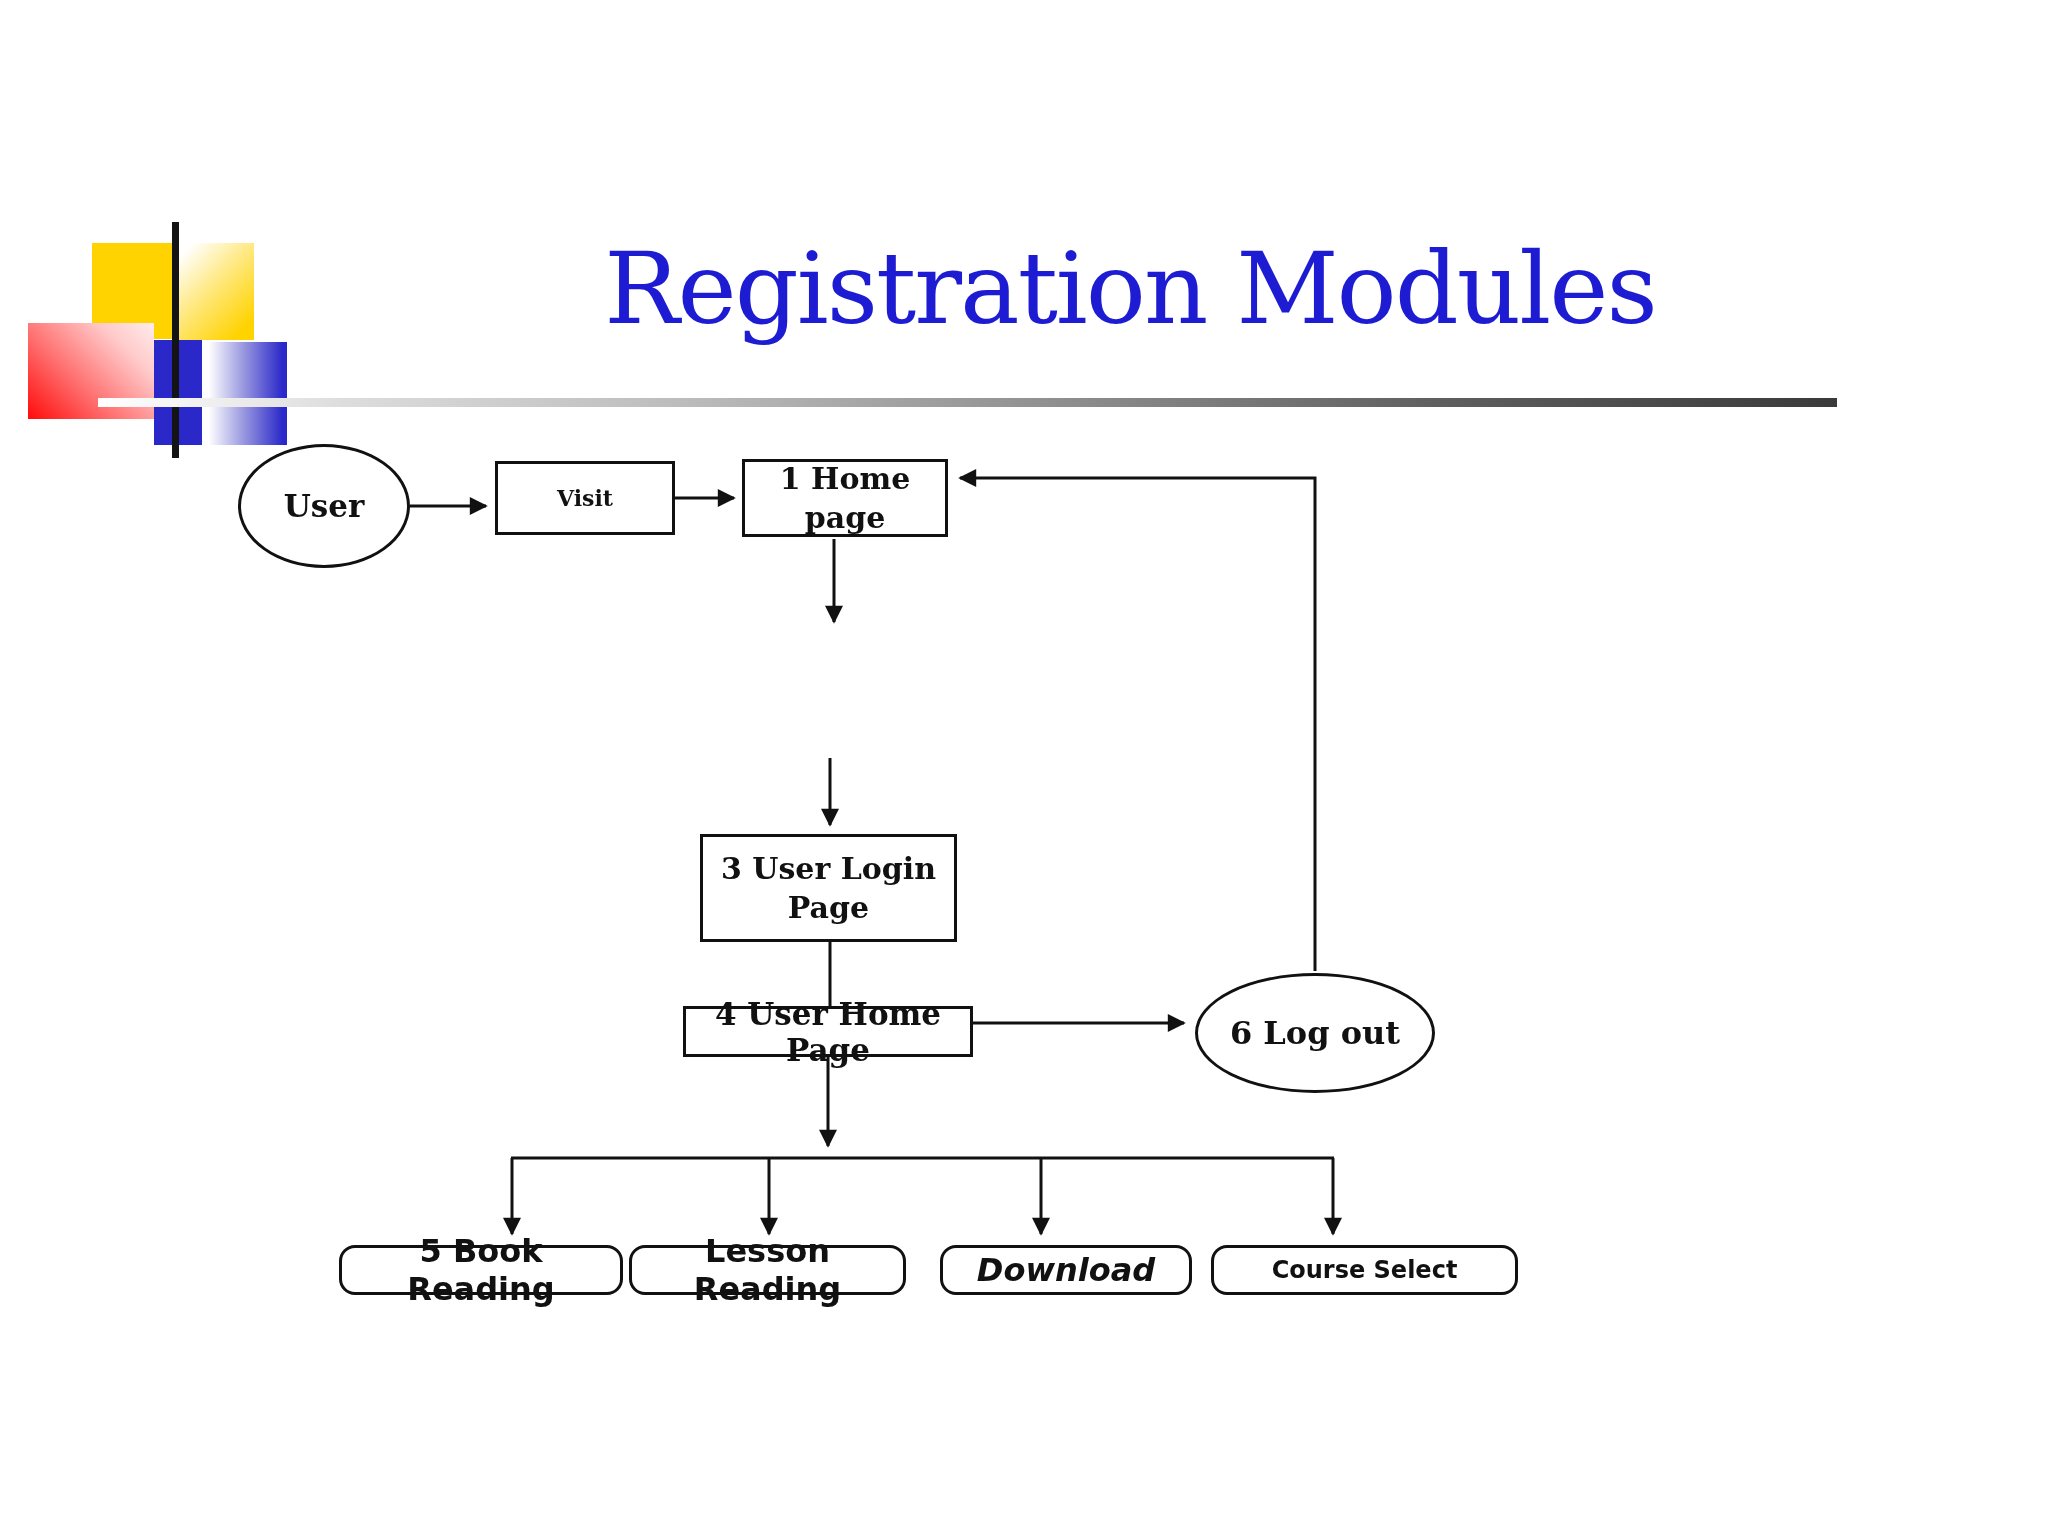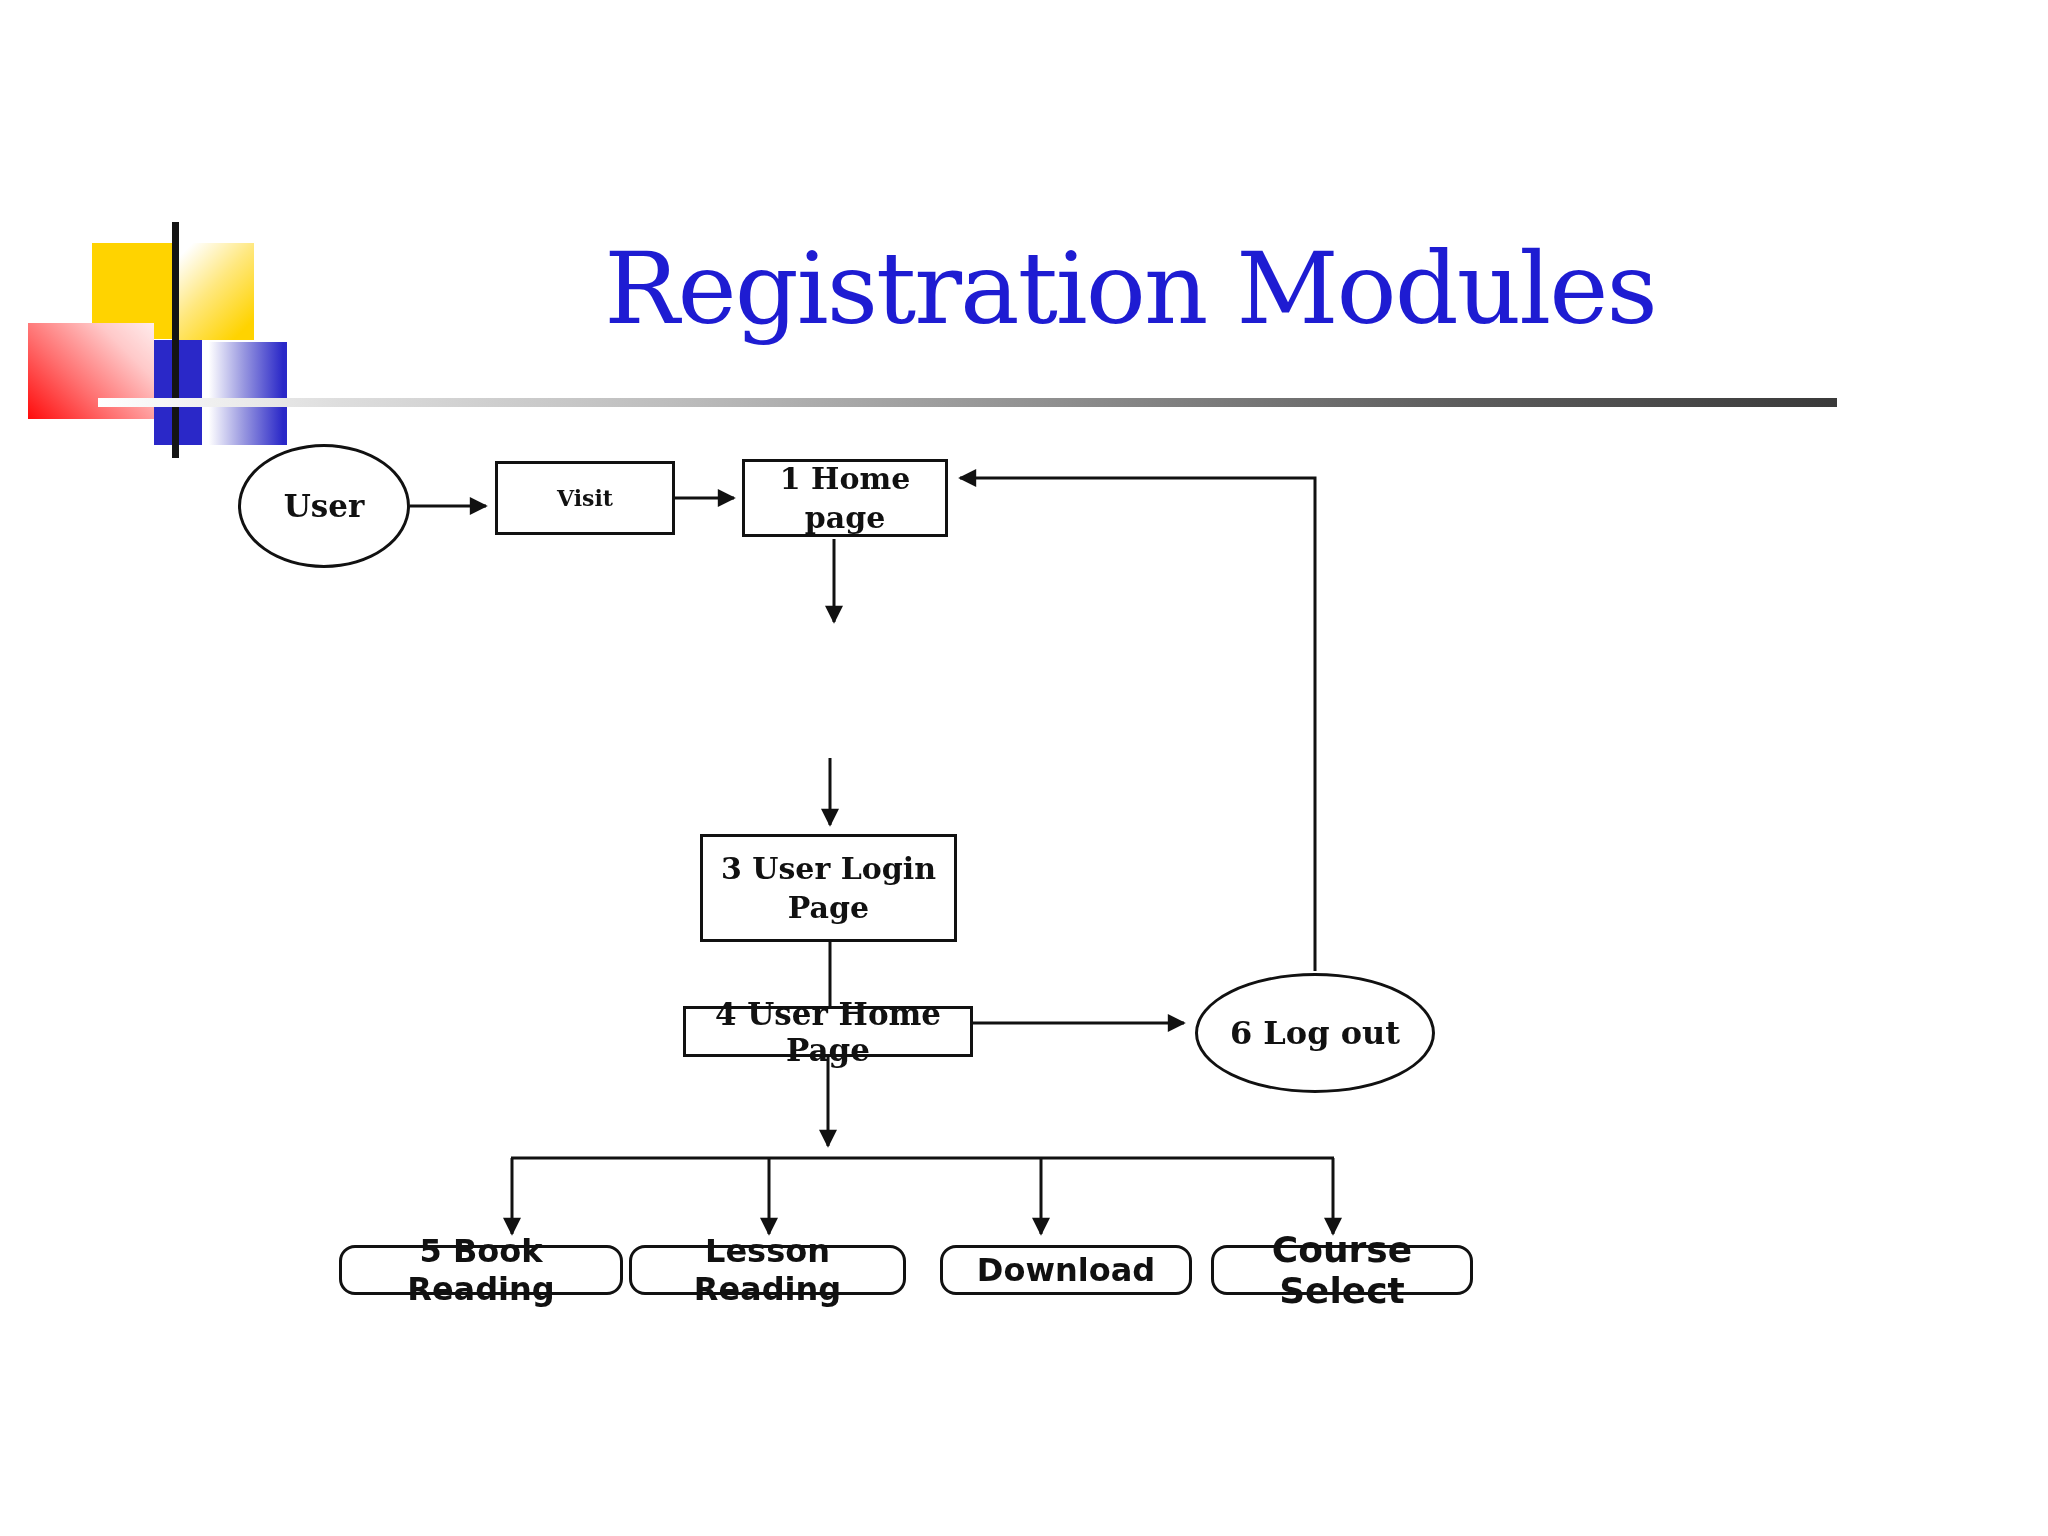--- a/index.html
+++ b/index.html
@@ -51,22 +51,22 @@
   .n-visit{left:495px;top:461px;width:180px;height:74px;font-size:22px;}
   .n-home{left:742px;top:459px;width:206px;height:78px;font-size:30px;line-height:1.3;}
   .n-reg{left:700px;top:631px;width:257px;height:127px;font-size:30px;line-height:1.3;
          align-items:flex-start;padding-top:14px;}
   .n-login{left:700px;top:834px;width:257px;height:108px;font-size:30px;line-height:1.3;}
   .n-uhome{left:683px;top:1006px;width:290px;height:51px;font-size:31px;}
   .n-logout{left:1195px;top:973px;width:240px;height:120px;font-size:32px;}
 
   .n-book{left:339px;top:1245px;width:284px;height:50px;font-size:32px;}
   .n-lesson{left:629px;top:1245px;width:277px;height:50px;font-size:32px;}
-  .n-download{left:940px;top:1245px;width:252px;height:50px;font-size:32px;}
-  .n-course{left:1211px;top:1245px;width:262px;height:50px;font-size:36px;}
+  .n-download{left:940px;top:1245px;width:252px;height:50px;font-size:32px;font-style:italic;}
+  .n-course{left:1211px;top:1245px;width:307px;height:50px;font-size:24px;}
 
   .connectors{position:absolute;left:0;top:0;pointer-events:none;}
 </style>
 </head>
 <body>
 
 <div class="slide">
 
   <div>
     <div class="logo-sq sq-yellow-solid"></div>

